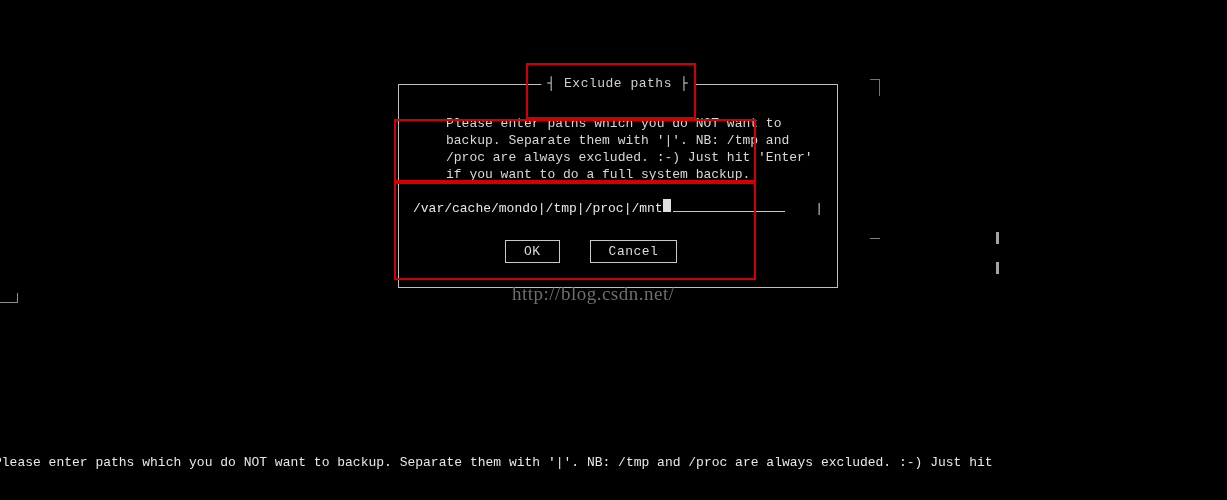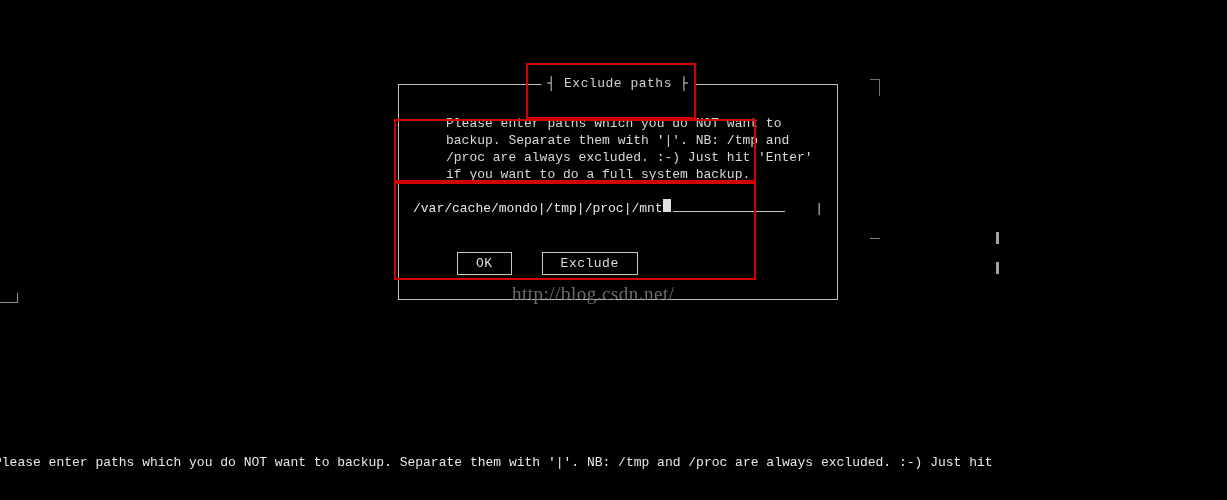--- a/index.html
+++ b/index.html
@@ -74,21 +74,21 @@
     color: #d8d8d8;
     line-height: 17px;
     white-space: pre-wrap;
     margin-bottom: 16px;
     margin-left: 33px;
   }
 
   .input-row {
     display: flex;
     align-items: baseline;
-    margin-bottom: 36px;
+    margin-bottom: 24px;
   }
   .input-value {
     color: #e8e8e8;
     white-space: pre;
   }
   .cursor-block {
     display: inline-block;
     width: 8px; height: 13px;
     background: #e0e0e0;
     vertical-align: -1px;
@@ -100,21 +100,21 @@
     margin-left: 2px;
   }
   .input-right-bar {
     margin-left: 30px;
     color: #c8c8c8;
   }
 
   .button-row {
     display: flex;
     gap: 30px;
-    margin-left: 44px;
+    margin-left: 92px;
   }
   .tui-btn {
     border: 1px solid #c8c8c8;
     padding: 3px 18px;
     color: #dcdcdc;
     letter-spacing: 0.5px;
     background: #000;
     cursor: pointer;
   }
 
@@ -168,21 +168,21 @@
 
     <div class="input-row">
       <span class="input-value">/var/cache/mondo|/tmp|/proc|/mnt</span>
         <span class="cursor-block"></span>
       <span class="input-underline"></span>
       <span class="input-right-bar">|</span>
     </div>
 
     <div class="button-row">
       <div class="tui-btn">OK</div>
-      <div class="tui-btn">Exclude</div>
+      <div class="tui-btn">Cancel</div>
     </div>
   </div>
 
   <div class="anno anno1"></div>
   <div class="anno anno2"></div>
   <div class="anno anno3"></div>
 
   <div class="watermark">http://blog.csdn.net/</div>
 
   <div class="statusbar">Please enter paths which you do NOT want to backup. Separate them with '|'. NB: /tmp and /proc are always excluded. :-) Just hit</div>

